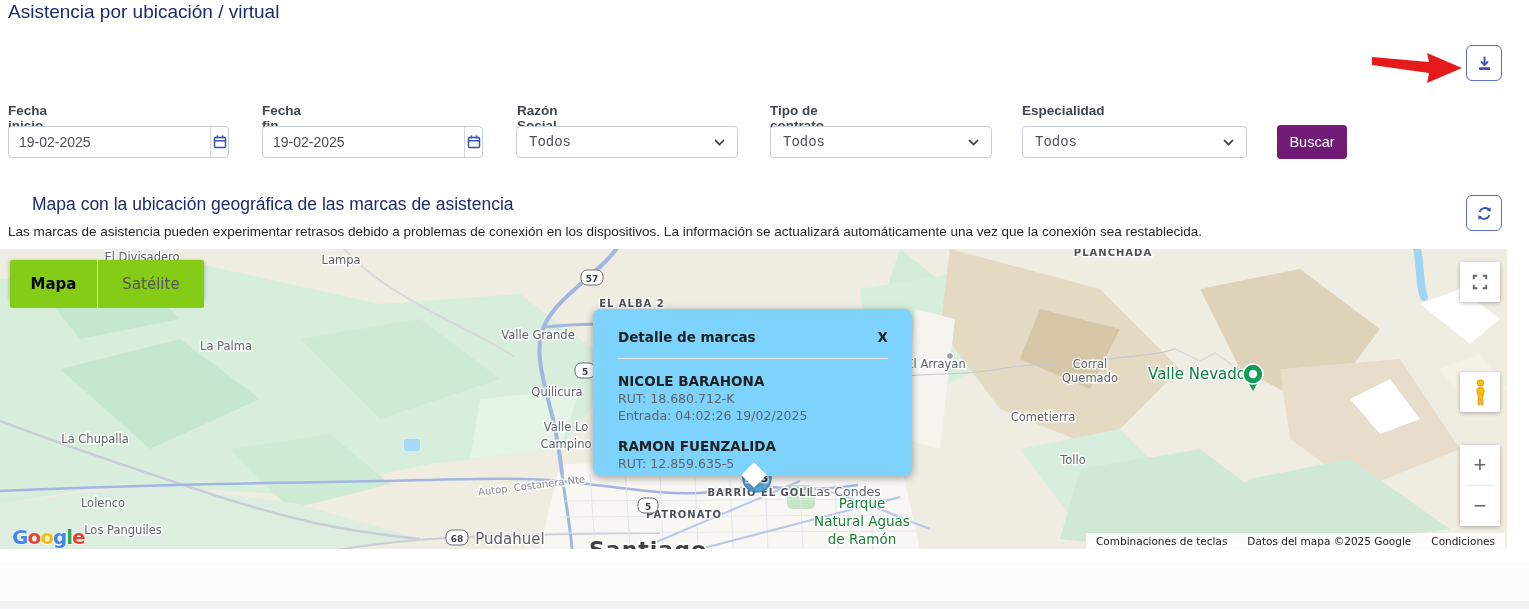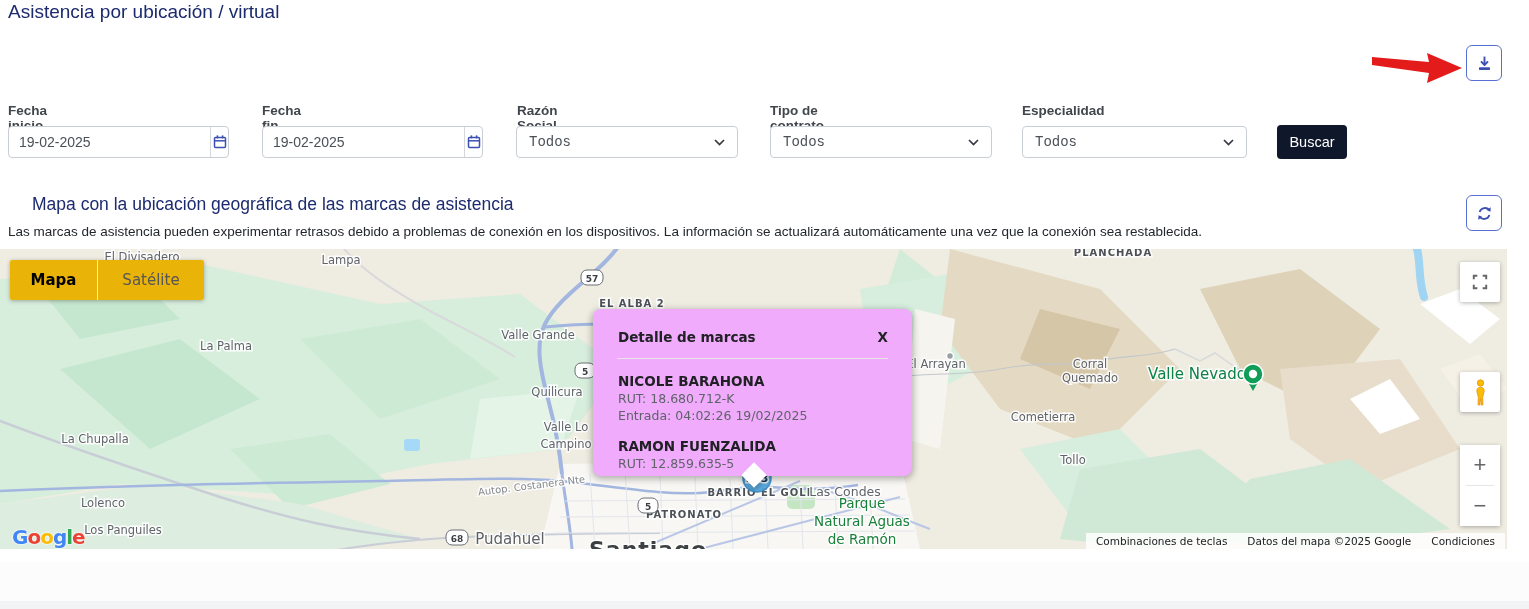--- a/index.html
+++ b/index.html
@@ -18,61 +18,61 @@
 
   .filters { position:absolute; left:0; top:0; }
   .f-label { position:absolute; top:103px; font-size:13.5px; font-weight:700; color:#41464c; }
   .field { position:absolute; top:126px; height:32px; border:1px solid #c9ced4; border-radius:4px; background:#fff;
            display:flex; align-items:center; font-size:14px; color:#4a5056; }
   .date-field { width:221px; }
   .date-field input { border:0; outline:0; flex:1; height:100%; padding:0 10px; font-size:14px; color:#4a5056;
                       font-family:"Liberation Sans",sans-serif; background:transparent; }
   .cal-zone { width:40px; height:100%; border-left:1px solid #d4d8dd; display:flex; align-items:center; justify-content:center; cursor:pointer; background:transparent; border-top:0;border-right:0;border-bottom:0; }
   .select { width:222px; padding:0 12px; justify-content:space-between; cursor:pointer;font-family:Liberation Mono, monospace; }
-  .buscar-btn { position:absolute; left:1277px; top:125px; width:70px; height:34px; background:#0f172a; color:#fff;
+  .buscar-btn { position:absolute; left:1277px; top:125px; width:70px; height:34px; background:#701a75; color:#fff;
                 border:0; border-radius:4px; font-size:14.5px; font-family:"Liberation Sans",sans-serif; cursor:pointer; }
 
   .map-title { position:absolute; left:8px; top:194px; font-size:17.5px; font-weight:400; color:#1c2b6e;margin-left:24px; }
   .map-subtitle { position:absolute; left:8px; top:224px; font-size:13.5px; color:#23272c; }
 
   .map { position:absolute; left:0; top:249px; width:1507px; height:300px; overflow:hidden; background:#efece2; cursor:grab; }
   .map svg.canvas { position:absolute; left:0; top:0; }
   .map text { font-family:"DejaVu Sans","Liberation Sans",sans-serif; paint-order:stroke; stroke:rgba(255,255,255,.85); stroke-width:3px; }
   .lbl { font-size:11.5px; fill:#60646a; text-anchor:middle; }
   .lbl-sm { font-size:10px; font-weight:700; letter-spacing:1px; fill:#4c5157; text-anchor:middle; }
   .lbl-big { font-size:15px; fill:#5d6165; text-anchor:middle; }
   .lbl-city { font-size:22px; font-weight:700; fill:#3c4043; text-anchor:middle; letter-spacing:1px; }
   .lbl-green { font-size:13.5px; fill:#188038; text-anchor:middle; }
   .lbl-poi-green { font-size:15px; fill:#0c8248; text-anchor:middle; }
   .lbl-road { font-size:10px; fill:#84888d; text-anchor:middle; stroke-width:2.5px; }
   .shield-txt { font-size:9px; font-weight:700; fill:#3b3f44; text-anchor:middle; stroke:none; }
   .cluster-txt { font-size:11px; font-weight:700; fill:#16395c; text-anchor:middle; stroke:none; }
 
   .gm-ctl { position:absolute; background:#fff; box-shadow:0 1px 4px rgba(0,0,0,.3); }
   .map-type { left:10px; top:11px; height:40px; display:flex; border-radius:2px; }
-  .map-type button { background:#eab308; border:0; height:40px; font-family:"DejaVu Sans","Liberation Sans",sans-serif; font-size:15px; cursor:pointer; }
+  .map-type button { background:#84cc16; border:0; height:48px; font-family:"DejaVu Sans","Liberation Sans",sans-serif; font-size:15px; cursor:pointer; }
   .map-type .mt-map { width:87px; font-weight:700; color:#000; border-radius:2px 0 0 2px; }
   .map-type .mt-sat { width:107px; color:#565656; border-left:1px solid #ececec; border-radius:0 2px 2px 0; }
 
   .fullscreen-btn { left:1460px; top:13px; width:40px; height:40px; border:0; border-radius:2px; cursor:pointer; display:flex; align-items:center; justify-content:center; background:#fff; }
   .pegman-btn { left:1460px; top:123px; width:40px; height:40px; border:0; border-radius:2px; cursor:pointer; display:flex; align-items:center; justify-content:center; background:#fff; }
   .zoom-ctl { left:1460px; top:196px; width:40px; height:81px; border-radius:2px; display:flex; flex-direction:column; }
   .zoom-ctl button { flex:1; background:#fff; border:0; font-size:22px; color:#666; cursor:pointer; font-family:"Liberation Sans",sans-serif; }
   .zoom-ctl .zdiv { height:1px; background:#e6e6e6; margin:0 6px; }
 
   .google-logo { position:absolute; left:12px; top:276px; font-size:20px; font-weight:700; letter-spacing:-1px;
                  font-family:"DejaVu Sans","Liberation Sans",sans-serif; text-shadow:0 0 2px #fff,0 0 2px #fff; cursor:pointer; }
   .gl-b{color:#4285f4}.gl-r{color:#ea4335}.gl-y{color:#fbbc05}.gl-g{color:#34a853}
 
   .attrib { position:absolute; right:2px; top:284px; display:flex; font-size:10.5px; color:#202124;
             font-family:"DejaVu Sans","Liberation Sans",sans-serif; }
   .attrib span { background:rgba(255,255,255,.85); padding:2px 10px; white-space:nowrap; }
   .attrib .lnk { cursor:pointer; }
 
-  .marks-popup { position:absolute; left:593px; top:60px; width:319px; height:167px; background:#f0abfc; border-radius:8px;
+  .marks-popup { position:absolute; left:593px; top:60px; width:319px; height:167px; background:#7dd3fc; border-radius:8px;
                  box-shadow:0 2px 7px 1px rgba(0,0,0,.3); padding:20px 24px 0 25px;
                  font-family:"DejaVu Sans","Liberation Sans",sans-serif; }
   .marks-popup::after { content:""; position:absolute; left:152px; bottom:-8px; width:18px; height:18px; background:#fff;
                         transform:rotate(45deg); box-shadow:3px 3px 5px rgba(0,0,0,.18); }
   .mp-head { display:flex; justify-content:space-between; align-items:center; }
   .mp-title { font-size:13.5px; font-weight:700; color:#202124; }
   .mp-close { border:0; background:transparent; font-size:13.5px; font-weight:700; color:#202124; cursor:pointer;
               font-family:"DejaVu Sans","Liberation Sans",sans-serif; }
   .mp-divider { height:1px; background:#e6e6e6; margin:13px 0 0 -1px; }
   .mp-entry { margin-top:13px; }

